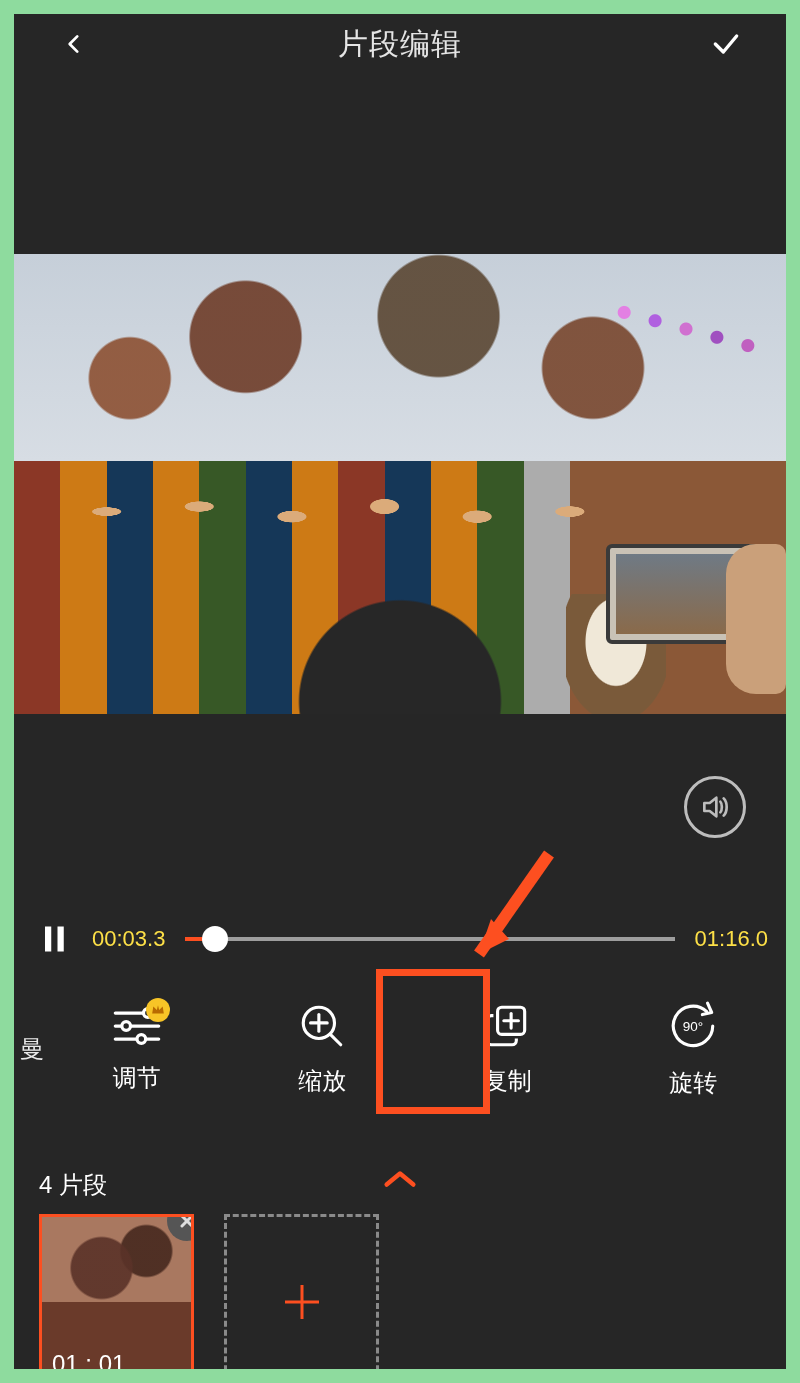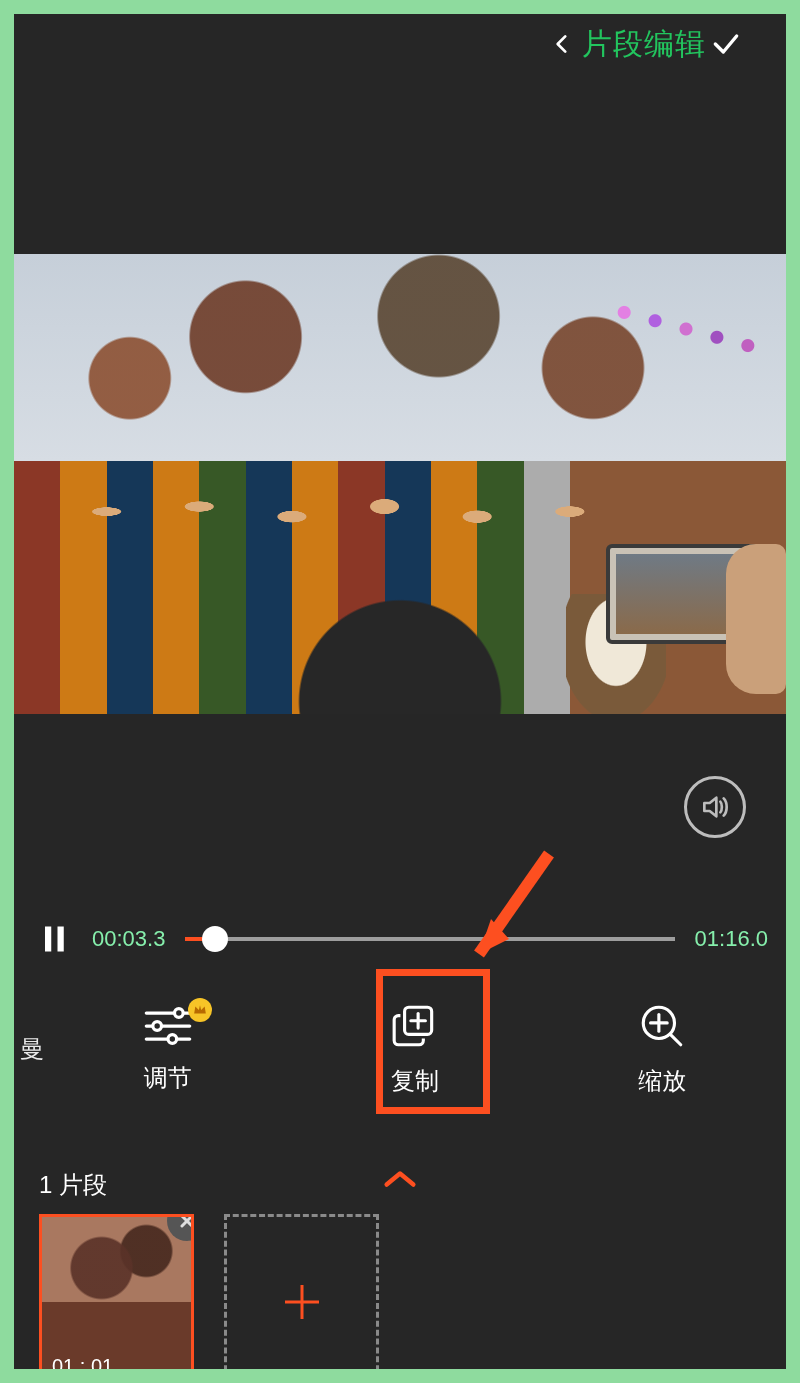--- a/index.html
+++ b/index.html
@@ -4,22 +4,22 @@
 <style>
   * { margin:0; padding:0; box-sizing:border-box; font-family:-apple-system,"PingFang SC","Helvetica Neue",Arial,sans-serif; }
   body {
     width:800px; height:1383px; background:#8edb9e; overflow:hidden; position:relative;
   }
   .phone {
     position:absolute; left:14px; top:14px; right:14px; bottom:14px;
     background:#262626; overflow:hidden;
   }
   .header {
-    height:60px; display:flex; align-items:center; justify-content:flex-end;
-    padding:0 40px; color:#22c55e;
+    height:60px; display:flex; align-items:center; justify-content:space-between;
+    padding:0 40px; color:#e5e5e5;
   }
   .title { font-size:30px; font-weight:400; letter-spacing:1px; }
   .back, .confirm { width:40px; height:40px; display:flex; align-items:center; justify-content:center; cursor:pointer;}
   .preview {
     margin-top:180px; height:460px; position:relative; overflow:hidden;
     background:linear-gradient(180deg,#9fb0c2 0%,#a7b8c9 40%,#b67a54 40%,#b67a54 100%);
   }
   
   .sky-trees {
     position:absolute; inset:0 0 55% 0;
@@ -80,21 +80,21 @@
   }
 
   .volume {
     position:absolute; right:40px; top:762px; width:62px; height:62px;
     border:3px solid #bdbdbd; border-radius:50%; background:#262626;
     display:flex; align-items:center; justify-content:center; cursor:pointer;
   }
 
   .playbar { position:absolute; left:28px; right:18px; top:900px; height:50px; display:flex; align-items:center; gap:20px;}
   .play-btn { width:30px; height:30px; cursor:pointer;}
-  .time { color:#86efac; font-size:22px; }
+  .time { color:#fde047; font-size:22px; }
   .track { flex:1; height:4px; background:#9d9d9d; position:relative; }
   .track .fill { position:absolute; left:0; top:0; bottom:0; width:6%; background:#fd4f20;}
   .track .thumb {
     position:absolute; left:6%; top:50%; width:26px; height:26px; border-radius:50%;
     background:#fff; transform:translate(-50%,-50%); cursor:grab;
   }
 
   .tools { position:absolute; left:0; right:0; top:965px; height:140px; display:flex; align-items:center;}
   .tool-partial{ width:30px; text-align:right; color:#fff; font-size:24px; opacity:.9;}
   .tool { flex:1; display:flex; flex-direction:column; align-items:center; gap:14px; cursor:pointer; position:relative;}
@@ -114,21 +114,21 @@
   .collapse { position:absolute; left:50%; top:1155px; transform:translateX(-50%); cursor:pointer;}
   .segcount { position:absolute; left:25px; top:1155px; color:#fff; font-size:24px; }
 
   .clips { position:absolute; left:25px; bottom:-20px; display:flex; gap:30px; align-items:flex-start;}
   .clip { width:155px; height:175px; position:relative; border:3px solid #fd4f20;
           background:linear-gradient(#8a5a4a 0 40%, #6a3a2a 40% 100%); overflow:hidden;}
   .clip .trees{position:absolute;inset:0 0 50% 0;
     background:radial-gradient(circle at 40% 60%, rgba(90,50,40,.9) 0 30px, transparent 32px),
                radial-gradient(circle at 70% 40%, rgba(70,40,30,.9) 0 25px, transparent 27px),
                #a97860;}
-  .clip .dur { position:absolute; left:10px; bottom:8px; color:#fff; font-size:20px; }
+  .clip .dur { position:absolute; left:10px; bottom:8px; color:#fff; font-size:24px; }
   .clip-close{
     position:absolute; right:-16px; top:-16px; width:40px;height:40px;border-radius:50%;
     background:#555; display:flex;align-items:center;justify-content:center; cursor:pointer;
   }
   .clip-add {
     width:155px; height:175px; border:3px dashed #8a8a8a; display:flex;
     align-items:center; justify-content:center; cursor:pointer;
   }
   .clip-add svg line{stroke:#fd4f20;stroke-width:3;}
 </style>
@@ -200,52 +200,60 @@
         <svg width="14" height="14" viewBox="0 0 12 12">
             <path d="M1 9l1-6 3 3 1-4 1 4 3-3 1 6z" fill="#b86a00"></path>
           </svg>
       </span>
       <span class="lbl">调节</span>
     </div>
 
 
     <div class="tool">
       <svg width="50" height="50" viewBox="0 0 48 48">
+        <circle cx="21" cy="21" r="15" fill="none" stroke="#fff" stroke-width="3"></circle>
+        <line x1="21" y1="13" x2="21" y2="29" stroke="#fff" stroke-width="3" stroke-linecap="round"></line>
+        <line x1="13" y1="21" x2="29" y2="21" stroke="#fff" stroke-width="3" stroke-linecap="round"></line>
+        <line x1="32" y1="32" x2="42" y2="42" stroke="#fff" stroke-width="3" stroke-linecap="round"></line>
+      </svg>
+      <span class="lbl">缩放</span>
+    </div>
+
+    <div class="tool">
+      <svg width="50" height="50" viewBox="0 0 48 48">
         <rect x="14" y="6" width="26" height="26" rx="4" fill="none" stroke="#fff" stroke-width="3"></rect>
         <path d="M10 14H8a4 4 0 0 0-4 4v20a4 4 0 0 0 4 4h20a4 4 0 0 0 4-4v-2" fill="none" stroke="#fff" stroke-width="3"></path>
         <line x1="27" y1="12" x2="27" y2="26" stroke="#fff" stroke-width="3" stroke-linecap="round"></line>
         <line x1="20" y1="19" x2="34" y2="19" stroke="#fff" stroke-width="3" stroke-linecap="round"></line>
       </svg>
       <span class="lbl">复制</span>
     </div>
 
     <div class="tool">
-      <svg width="50" height="50" viewBox="0 0 48 48">
-        <circle cx="21" cy="21" r="15" fill="none" stroke="#fff" stroke-width="3"></circle>
-        <line x1="21" y1="13" x2="21" y2="29" stroke="#fff" stroke-width="3" stroke-linecap="round"></line>
-        <line x1="13" y1="21" x2="29" y2="21" stroke="#fff" stroke-width="3" stroke-linecap="round"></line>
-        <line x1="32" y1="32" x2="42" y2="42" stroke="#fff" stroke-width="3" stroke-linecap="round"></line>
-      </svg>
-      <span class="lbl">缩放</span>
-    </div>
-
+      <svg width="54" height="54" viewBox="0 0 52 52">
+        <path d="M45 26a19 19 0 1 1-6-14" fill="none" stroke="#fff" stroke-width="3" stroke-linecap="round"></path>
+        <path d="M40 4l4 9-9 2" fill="none" stroke="#fff" stroke-width="3" stroke-linecap="round" stroke-linejoin="round"></path>
+        <text x="26" y="31" text-anchor="middle" fill="#fff" font-size="13" font-family="Arial">90°</text>
+      </svg>
+      <span class="lbl">旋转</span>
+    </div>
   </div>
 
   <div class="highlight-box"></div>
   <svg class="arrow" viewBox="0 0 120 140">
     <line x1="110" y1="10" x2="40" y2="110" stroke="#fd4f20" stroke-width="12"></line>
     <polygon points="40,110 70,95 52,75" fill="#fd4f20"></polygon>
   </svg>
 
   <div class="collapse">
     <svg width="34" height="20" viewBox="0 0 30 18">
         <path d="M3 14l12-10 12 10" stroke="#fd4f20" stroke-width="4" fill="none" stroke-linecap="round" stroke-linejoin="round"></path>
       </svg>
   </div>
-  <div class="segcount">1 片段</div>
+  <div class="segcount">4 片段</div>
 
   <div class="clips">
     <div class="clip">
       <div class="trees"></div>
       <div class="dur">01 : 01</div>
       <div class="clip-close">
         <svg width="20" height="20" viewBox="0 0 20 20">
             <path d="M5 5l10 10M15 5L5 15" stroke="#ddd" stroke-width="3" stroke-linecap="round"></path>
           </svg>
       </div>

